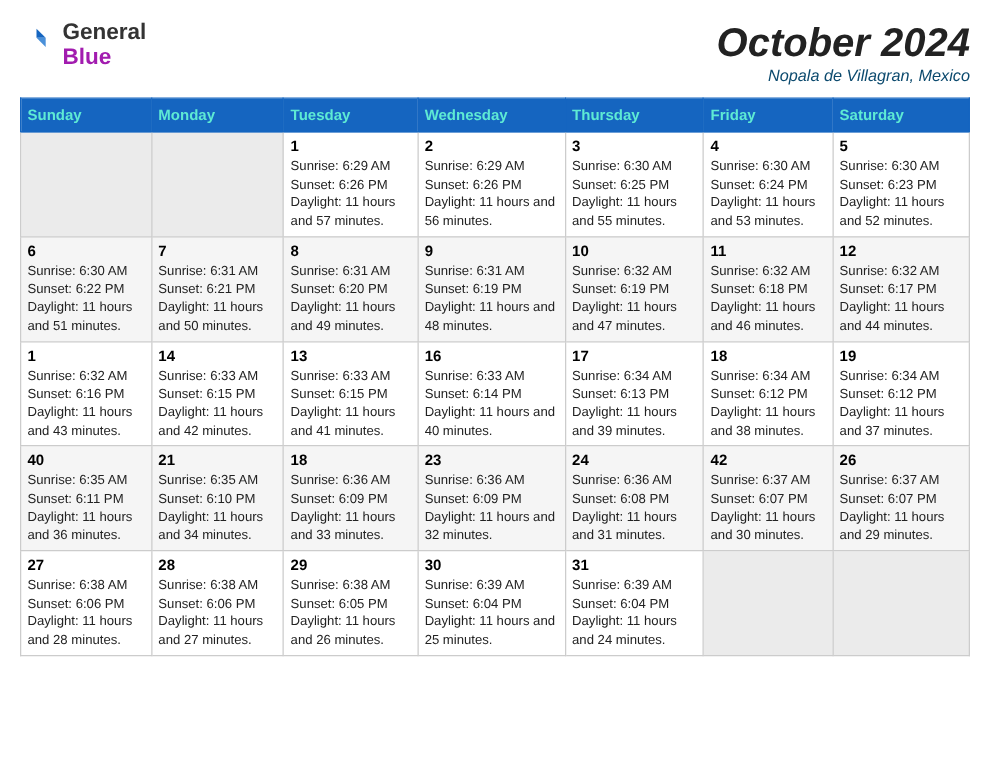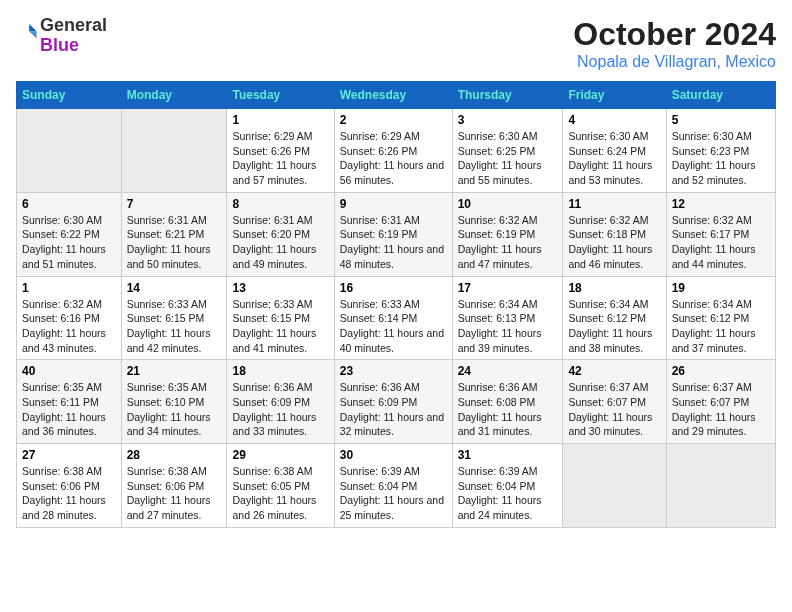--- a/index.html
+++ b/index.html
@@ -12,46 +12,47 @@
     }
     .header {
       display: flex;
       justify-content: space-between;
       align-items: flex-start;
       margin-bottom: 10px;
     }
     .logo {
       display: flex;
       align-items: center;
-      gap: 2px;
+      gap: 12px;
     }
     .logo-text {
       font-size: 18px;
       font-weight: bold;
       line-height: 1.1;
     }
     .logo-text span.general { color: #333; }
     .logo-text span.blue { color: #a21caf; }
     .logo-icon {
       width: 22px;
       height: 22px;
       margin-top: -4px;
     }
     .title-block {
       text-align: right;
+      font-style: italic;
     }
     .title-block h1 {
       font-size: 32px;
       font-weight: bold;
       color: #222;
     }
     .title-block h2 {
-      font-size: 16px;
+      font-size: 13px;
       font-weight: normal;
-      color: #3b82f6;
+      color: #0c4a6e;
     }
     table {
       width: 100%;
       border-collapse: collapse;
       font-size: 11px;
     }
     thead tr th {
       background-color: #1565c0;
       color: #5eead4;
       text-align: left;

